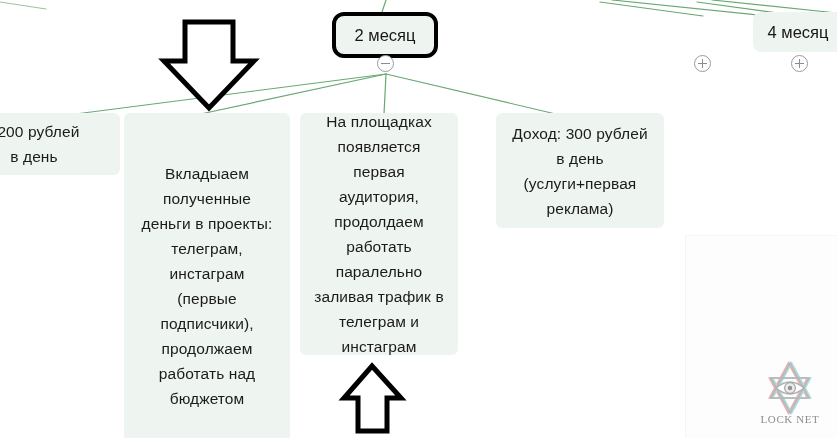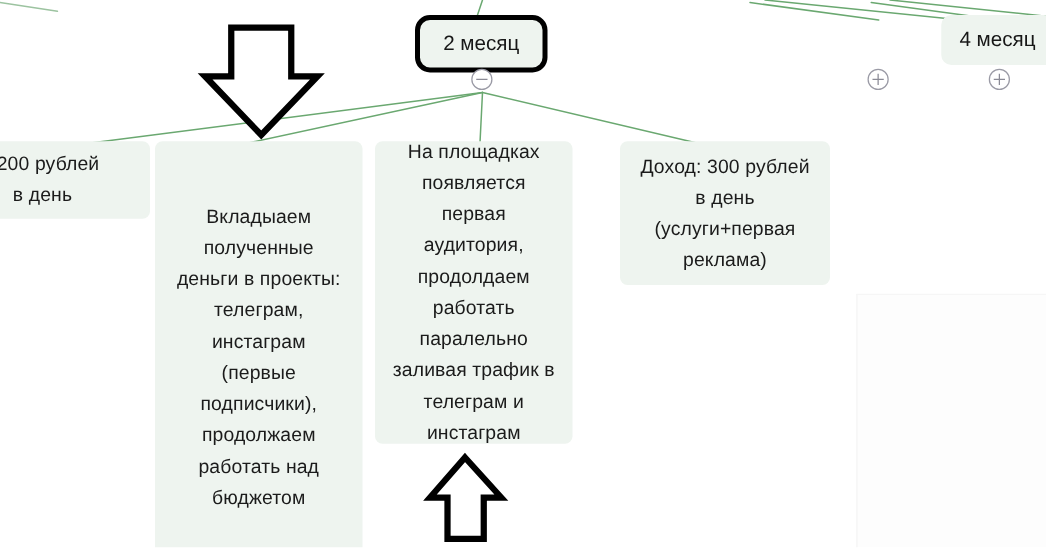--- a/index.html
+++ b/index.html
@@ -194,14 +194,38 @@
 инстаграм</span>
   </div>
 
   <div class="card" style="left:477px; top:113px; width:168px; height:115px;margin-left:19px;">
     <span class="card-text">Доход: 300 рублей
 в день
 (услуги+первая
 реклама)</span>
   </div>
 
+  <div class="watermark">
+    <svg viewBox="0 0 76 56" width="76" height="56">
+      <g opacity="0.55">
+
+        <g transform="translate(-1.6,0)" stroke="#e06a6a" stroke-width="1.6" fill="none">
+          <polygon points="38,3 57,38 19,38"></polygon>
+          <polygon points="38,53 19,18 57,18"></polygon>
+        </g>
+        <g transform="translate(1.6,0)" stroke="#5fc8cf" stroke-width="1.6" fill="none">
+          <polygon points="38,3 57,38 19,38"></polygon>
+          <polygon points="38,53 19,18 57,18"></polygon>
+        </g>
+        <g stroke="#7e7e7e" stroke-width="1.6" fill="none">
+          <polygon points="38,3 57,38 19,38"></polygon>
+          <polygon points="38,53 19,18 57,18"></polygon>
+        </g>
+
+        <path d="M24,28 Q38,16 52,28 Q38,40 24,28 Z" fill="#ffffff" stroke="#6f6f6f" stroke-width="1.4"></path>
+        <circle cx="38" cy="28" r="5.4" fill="#dedede" stroke="#5e5e5e" stroke-width="1.2"></circle>
+        <circle cx="38" cy="28" r="2.2" fill="#3a3a3a"></circle>
+      </g>
+    </svg>
+    <div class="wm-label">LOCK NET</div>
+  </div>
 
 </div>
 
 </body></html>

